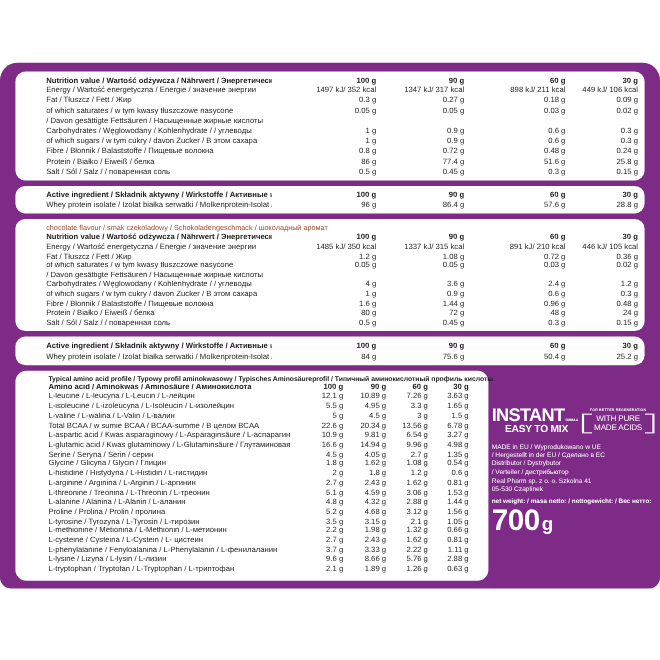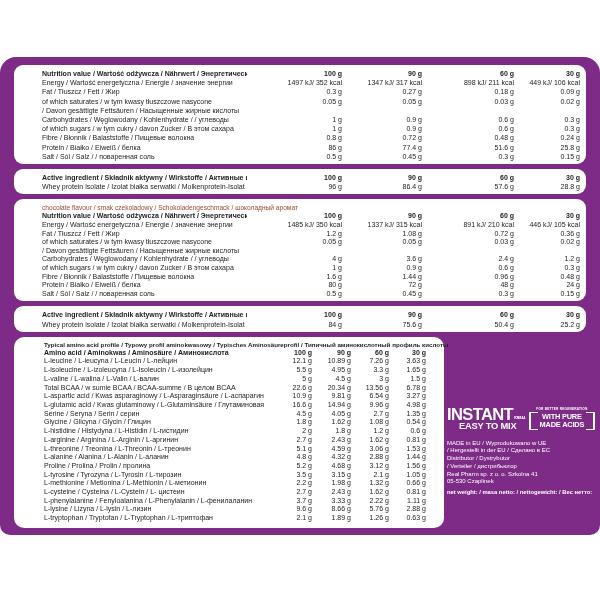--- a/index.html
+++ b/index.html
@@ -17,28 +17,28 @@
   .n1{width:95px;} .n2{width:80px;} .n3{width:92px;} .n4{width:66px;}
   .flavour{font-size:6.6px;line-height:9px;color:#9b4a2e;}
   
   .bottom{display:flex;align-items:flex-start;}
   .amino-panel{width:430px;margin:0 0 0 14px;padding:3px 18px 5px 30px;border-radius:10px;}
   .amino-title{font-size:6.2px;font-weight:bold;text-align:center;line-height:9px;white-space:nowrap;}
   .amino .row{line-height:8.7px;}
   .a1{width:48px;} .a2{width:39px;} .a3{width:38px;} .a4{width:37px;}
   
   .rightcol{flex:1;color:#fff;padding-left:3px;}
-  .logo-row{display:flex;margin-top:70px;align-items:flex-start;}
+  .logo-row{display:flex;margin-top:34px;align-items:flex-start;}
   .instant-word{font-size:16.5px;font-weight:900;letter-spacing:-0.6px;line-height:14px;display:flex;align-items:flex-end;}
   .instant-small{font-size:3px;font-weight:bold;line-height:3.2px;margin-left:1px;margin-bottom:1px;}
   .easy{font-size:9.3px;font-weight:900;letter-spacing:-0.2px;line-height:10px;padding-left:12px;}
   .stamp{margin-left:4px;width:66px;}
   .stamp-top{font-size:3.2px;font-weight:bold;letter-spacing:.2px;text-align:center;line-height:5px;white-space:nowrap;}
   .stamp-body{position:relative;border-left:2px solid #fff;border-right:2px solid #fff;
-              padding:1.5px 2px;text-align:center;font-weight:700;font-size:7.4px;line-height:7.8px;letter-spacing:-0.2px;}
+              padding:1.5px 2px;text-align:center;font-weight:400;font-size:7.4px;line-height:7.8px;letter-spacing:-0.2px;}
   .stamp-body::before,.stamp-body::after{content:'';position:absolute;left:0;right:0;height:1.6px;
       background:linear-gradient(to right,#fff 7px,transparent 7px,transparent calc(100% - 7px),#fff calc(100% - 7px));}
   .stamp-body::before{top:0;} .stamp-body::after{bottom:0;}
   .address{font-size:6px;line-height:7.7px;margin-top:9px;white-space:nowrap;}
   .netweight{font-size:5.8px;font-weight:bold;margin-top:3px;white-space:nowrap;}
   .weight{font-size:27px;font-weight:900;line-height:28px;letter-spacing:-0.5px;}
   .weight .unit{font-size:17px;font-weight:900;margin-left:2px;}
 </style>
 </head>
 <body>
@@ -401,17 +401,20 @@
         </div>
         <div class="address">
           <div>MADE in EU / Wyprodukowano w UE</div>
           <div>/ Hergestellt in der EU / Сделано в EC</div>
           <div>Distributor / Dystrybutor</div>
           <div>/ Verteiler / дистрибьютор</div>
           <div>Real Pharm sp. z o. o. Szkolna 41</div>
           <div>05-530 Czaplinek</div>
         </div>
         <div class="netweight">net weight: / masa netto: / nettogewicht: / Вес нетто:</div>
+        <div class="weight">
+          <span>700</span><span class="unit">g</span>
+        </div>
       </aside>
     </div>
 
   </div>
 </div>
 
 </body></html>

